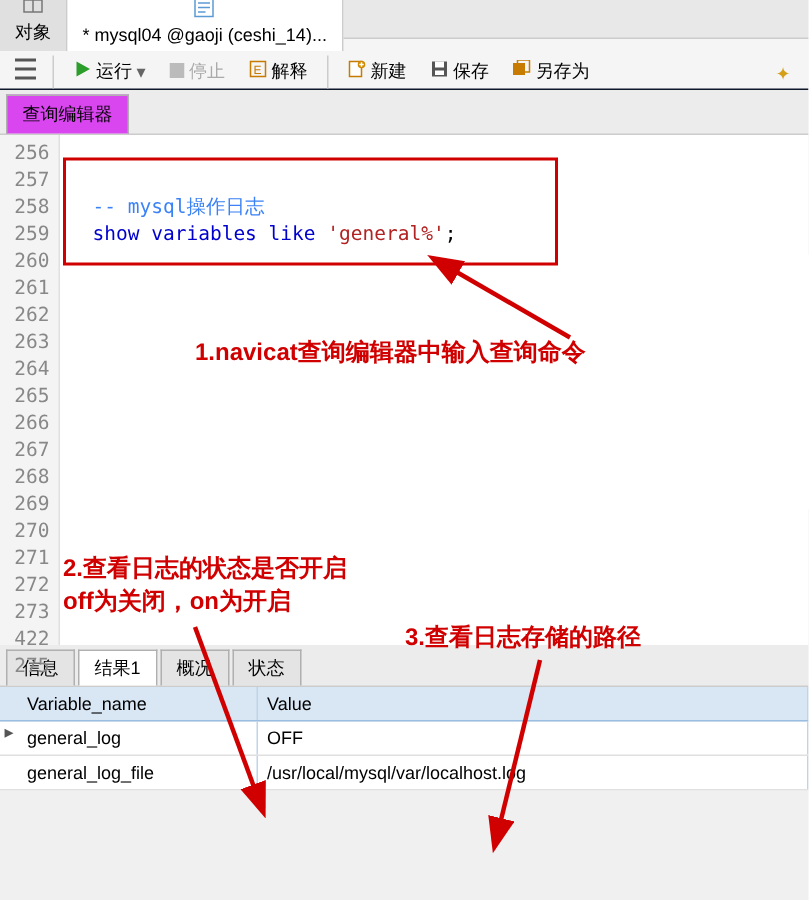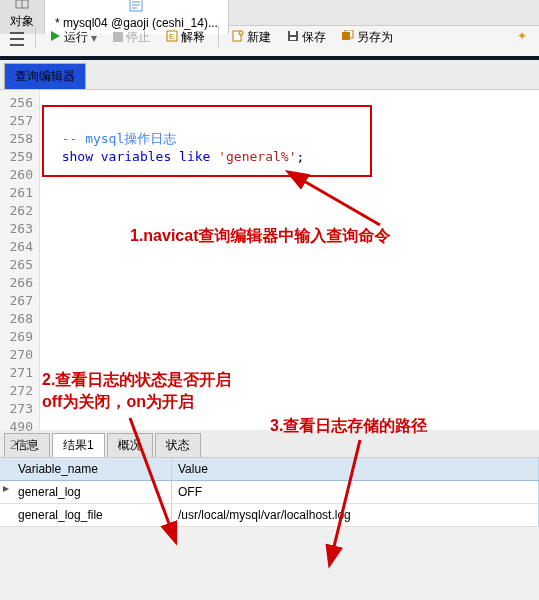--- a/index.html
+++ b/index.html
@@ -31,23 +31,23 @@
       flex-direction: column;
     }
     .tab.active {
       background: #fff;
       border-top: 2px solid #5b9bd5;
     }
     .tab .icon { display:inline-flex; }
     
     .toolbar {
       display: flex;
-      align-items: flex-start;
+      align-items: flex-end;
       background: #f5f5f5;
-      border-bottom: 4px solid #0f172a;
+      border-bottom: 1px solid #0f172a;
       height: 34px;
       padding: 0 6px;
       gap: 4px;
     }
     .tb-btn {
       display: flex;
       align-items: center;
       gap: 3px;
       padding: 3px 6px;
       cursor: pointer;
@@ -64,21 +64,21 @@
     }
     .subtab {
       padding: 4px 10px;
       border: 1px solid #b0b0b0;
       background: #e4e4e4;
       margin-right: 2px;
       border-bottom: none;
       cursor: pointer;
     }
     .subtab.active {
-      background: #1d4ed8;
+      background: #d946ef;
     }
     
     .editor-wrap {
       display: flex;
       background: #fff;
       height: 340px;
       position: relative;
     }
     .gutter {
       width: 40px;
@@ -277,21 +277,21 @@
     <div>264</div>
     <div>265</div>
     <div>266</div>
     <div>267</div>
     <div>268</div>
     <div>269</div>
     <div>270</div>
     <div>271</div>
     <div>272</div>
     <div>273</div>
-    <div>490</div>
+    <div>422</div>
     <div>275</div>
   </div>
   <div class="code">
     <div class="code-line"></div>
     <div class="code-line"></div>
     <div class="code-line">  <span class="comment">-- mysql操作日志</span></div>
     <div class="code-line">  <span class="keyword">show</span> <span class="keyword">variables</span> <span class="keyword">like</span> <span class="string">'general%'</span><span>;</span></div>
     <div class="code-line"></div>
   </div>
 

